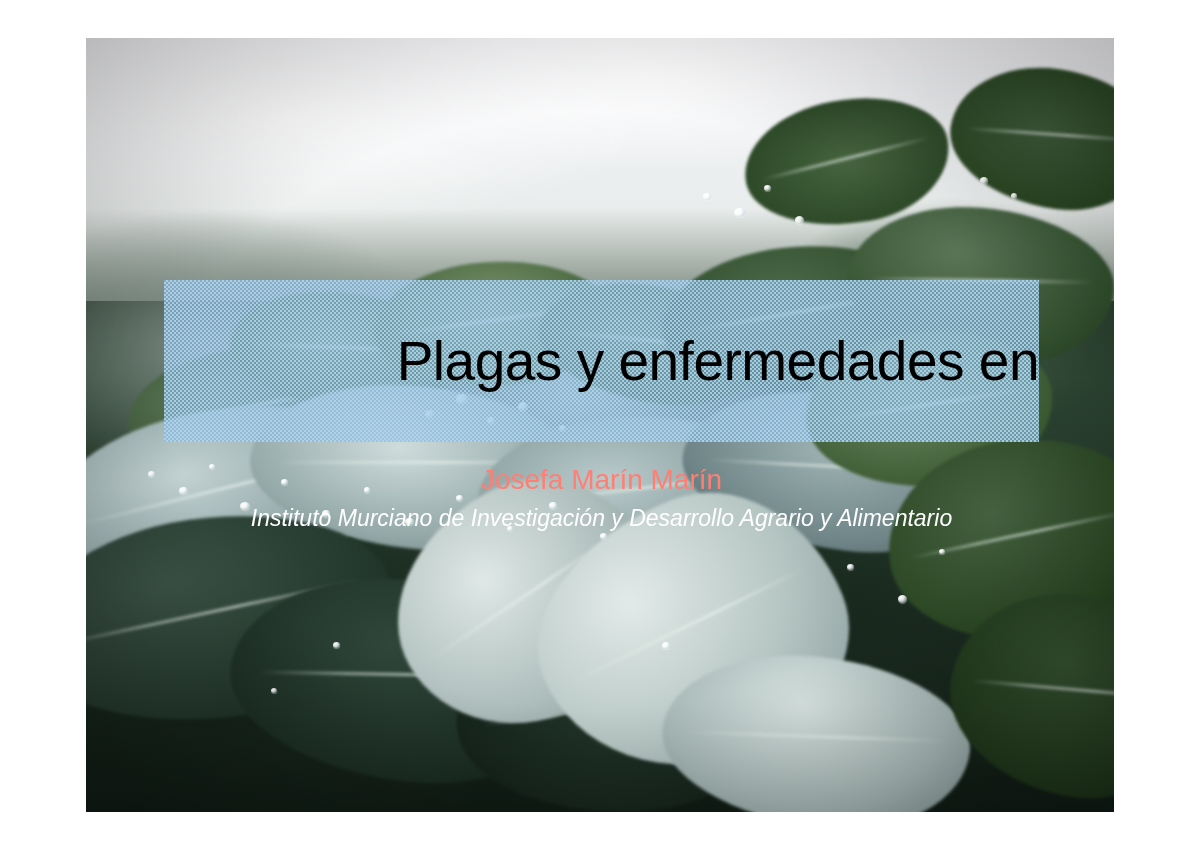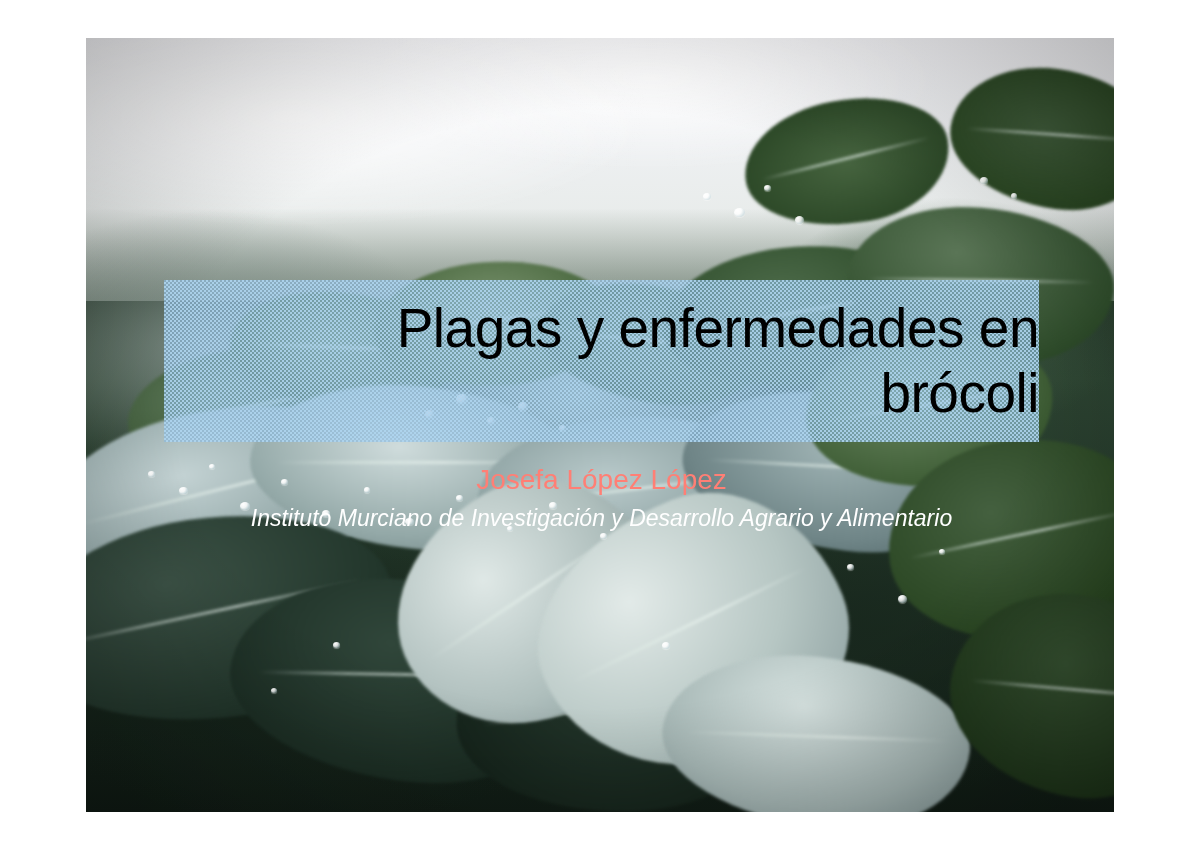--- a/index.html
+++ b/index.html
@@ -295,22 +295,21 @@
     <div class="dew" style="left:24%; top:78%; width:7px;  height:6px;"></div>
     <div class="dew" style="left:18%; top:84%; width:6px;  height:5px;"></div>
 
     <div class="photo-tone"></div>
   </div>
 
   <div class="title-band">
     <div class="dither"></div>
     <div class="title-text">
       <div>Plagas y enfermedades en</div>
-      <div>brócoli</div>
     </div>
   </div>
 
   <div class="byline">
-    <div class="author">Josefa López López</div>
+    <div class="author">Josefa Marín Marín</div>
     <div class="institute">Instituto Murciano de Investigación y Desarrollo Agrario y Alimentario</div>
   </div>
 
 </div>
 
 </body></html>

